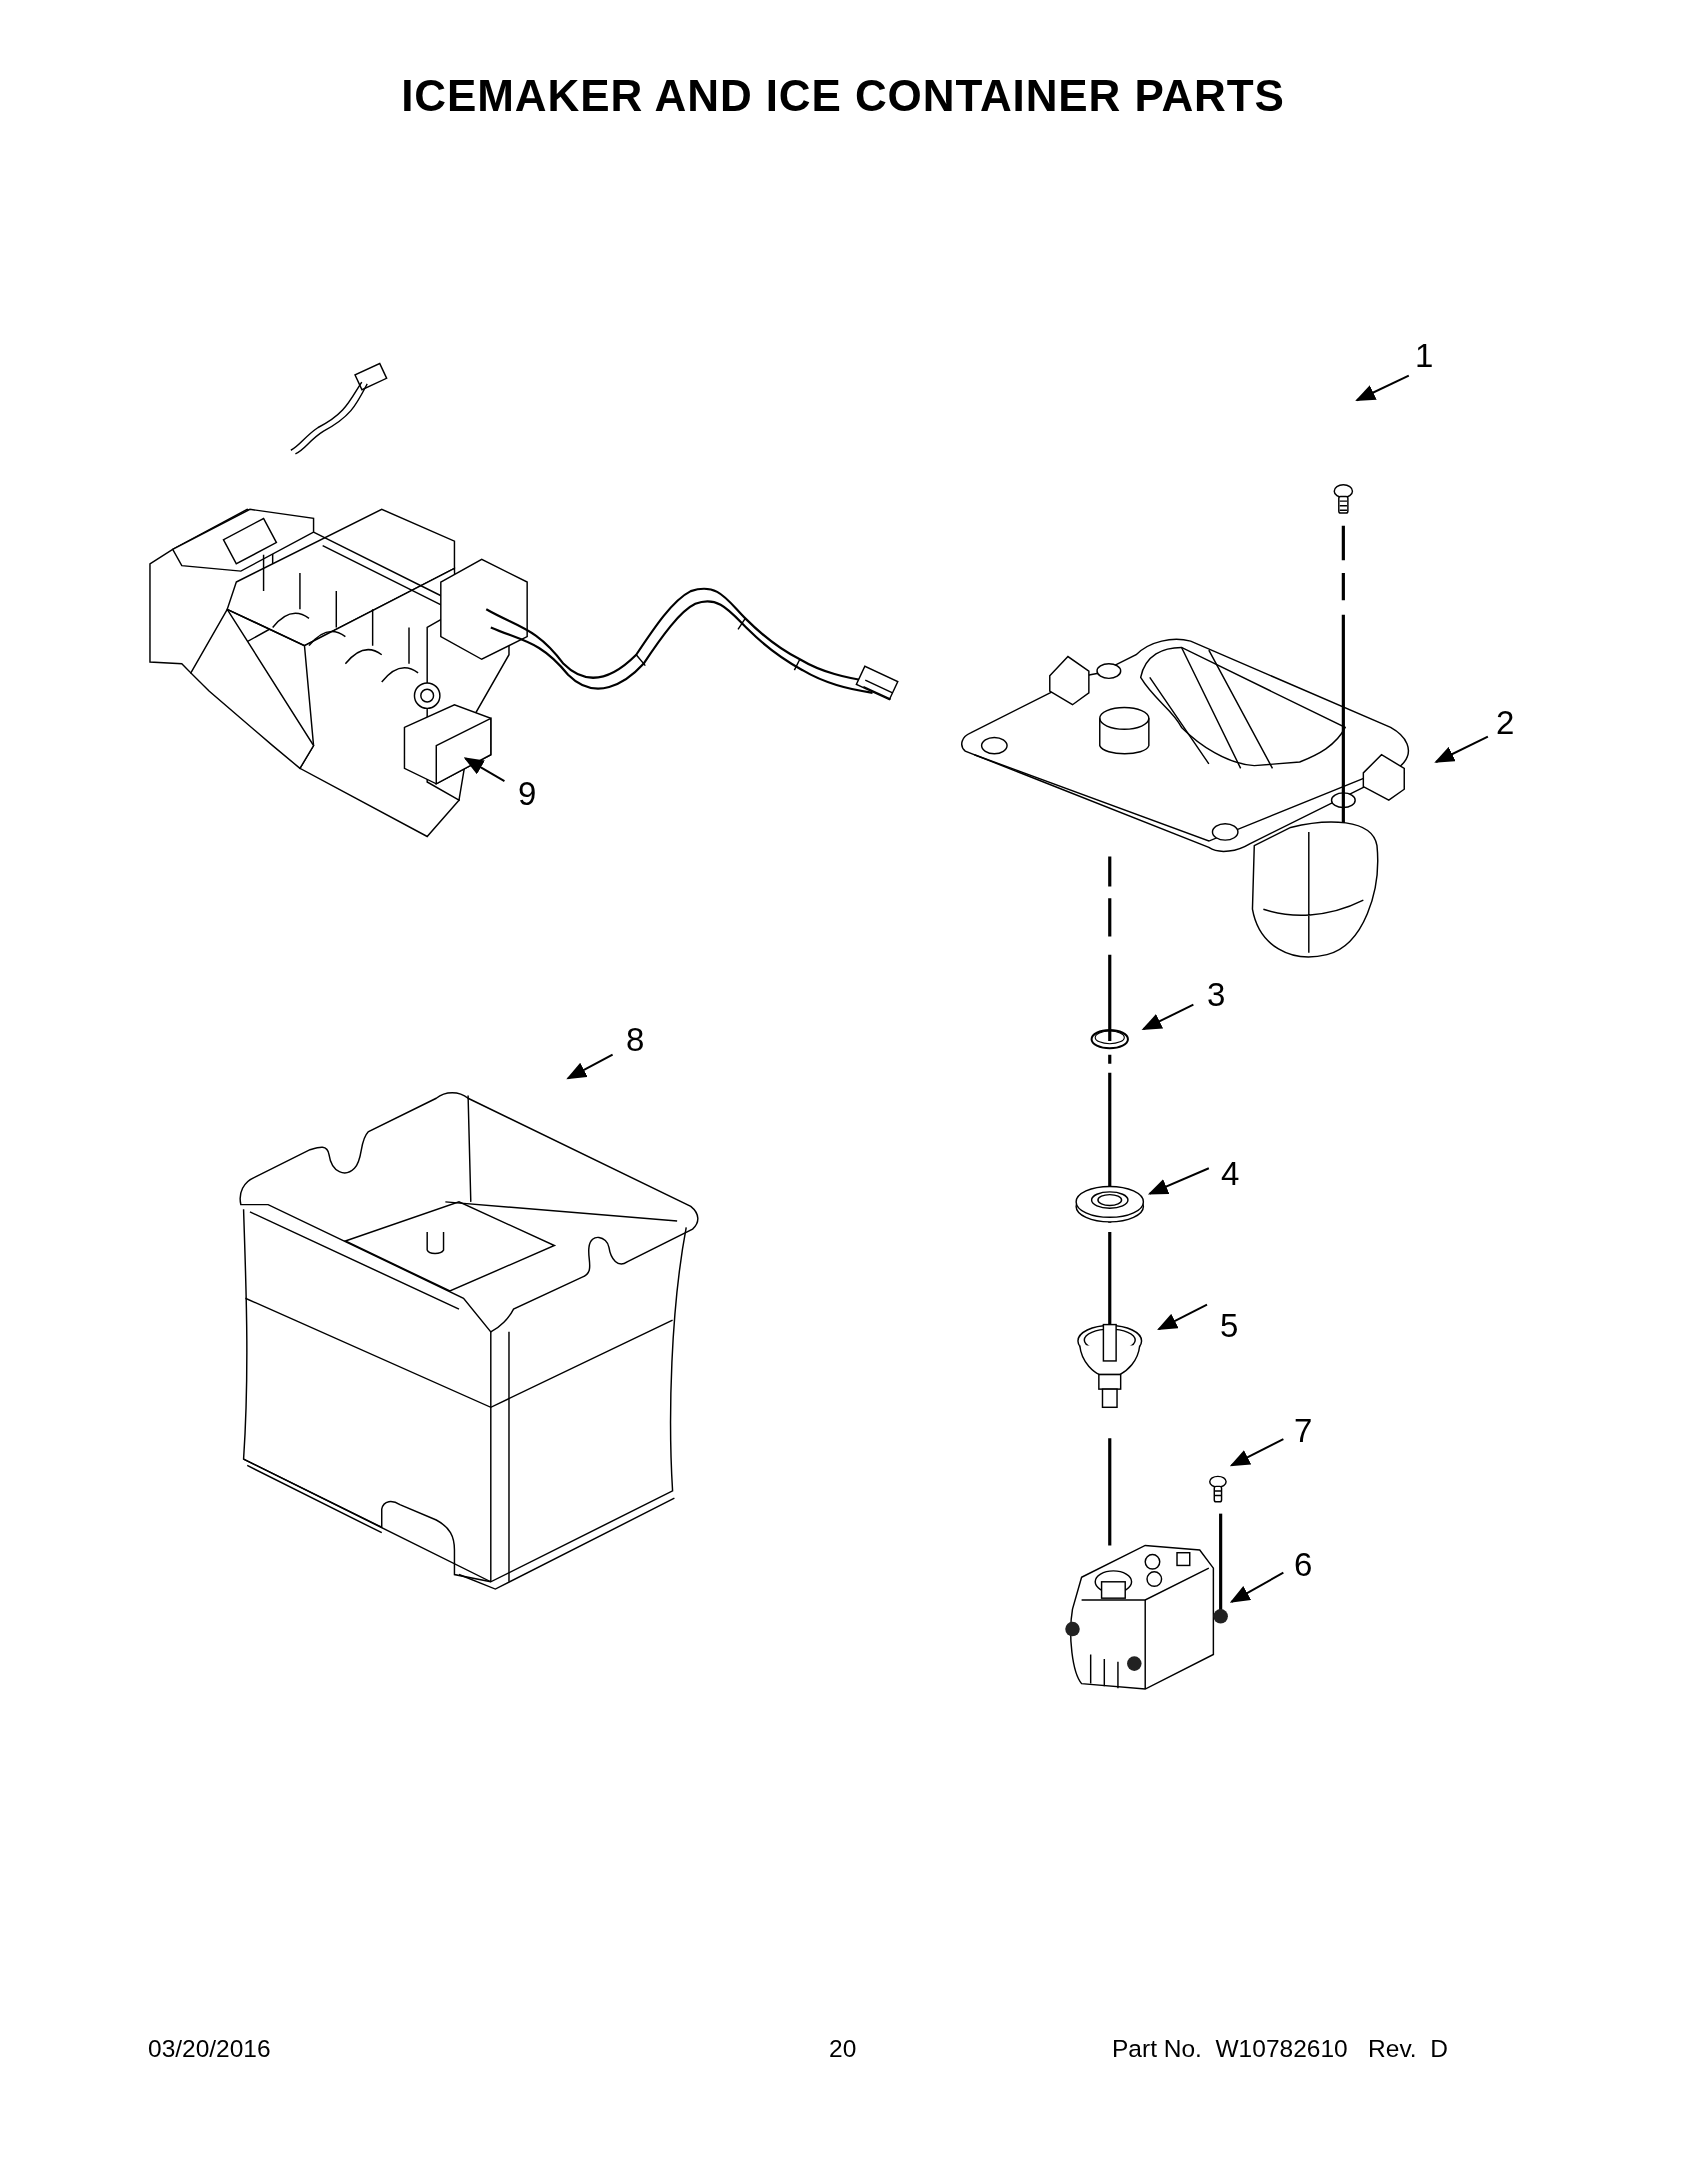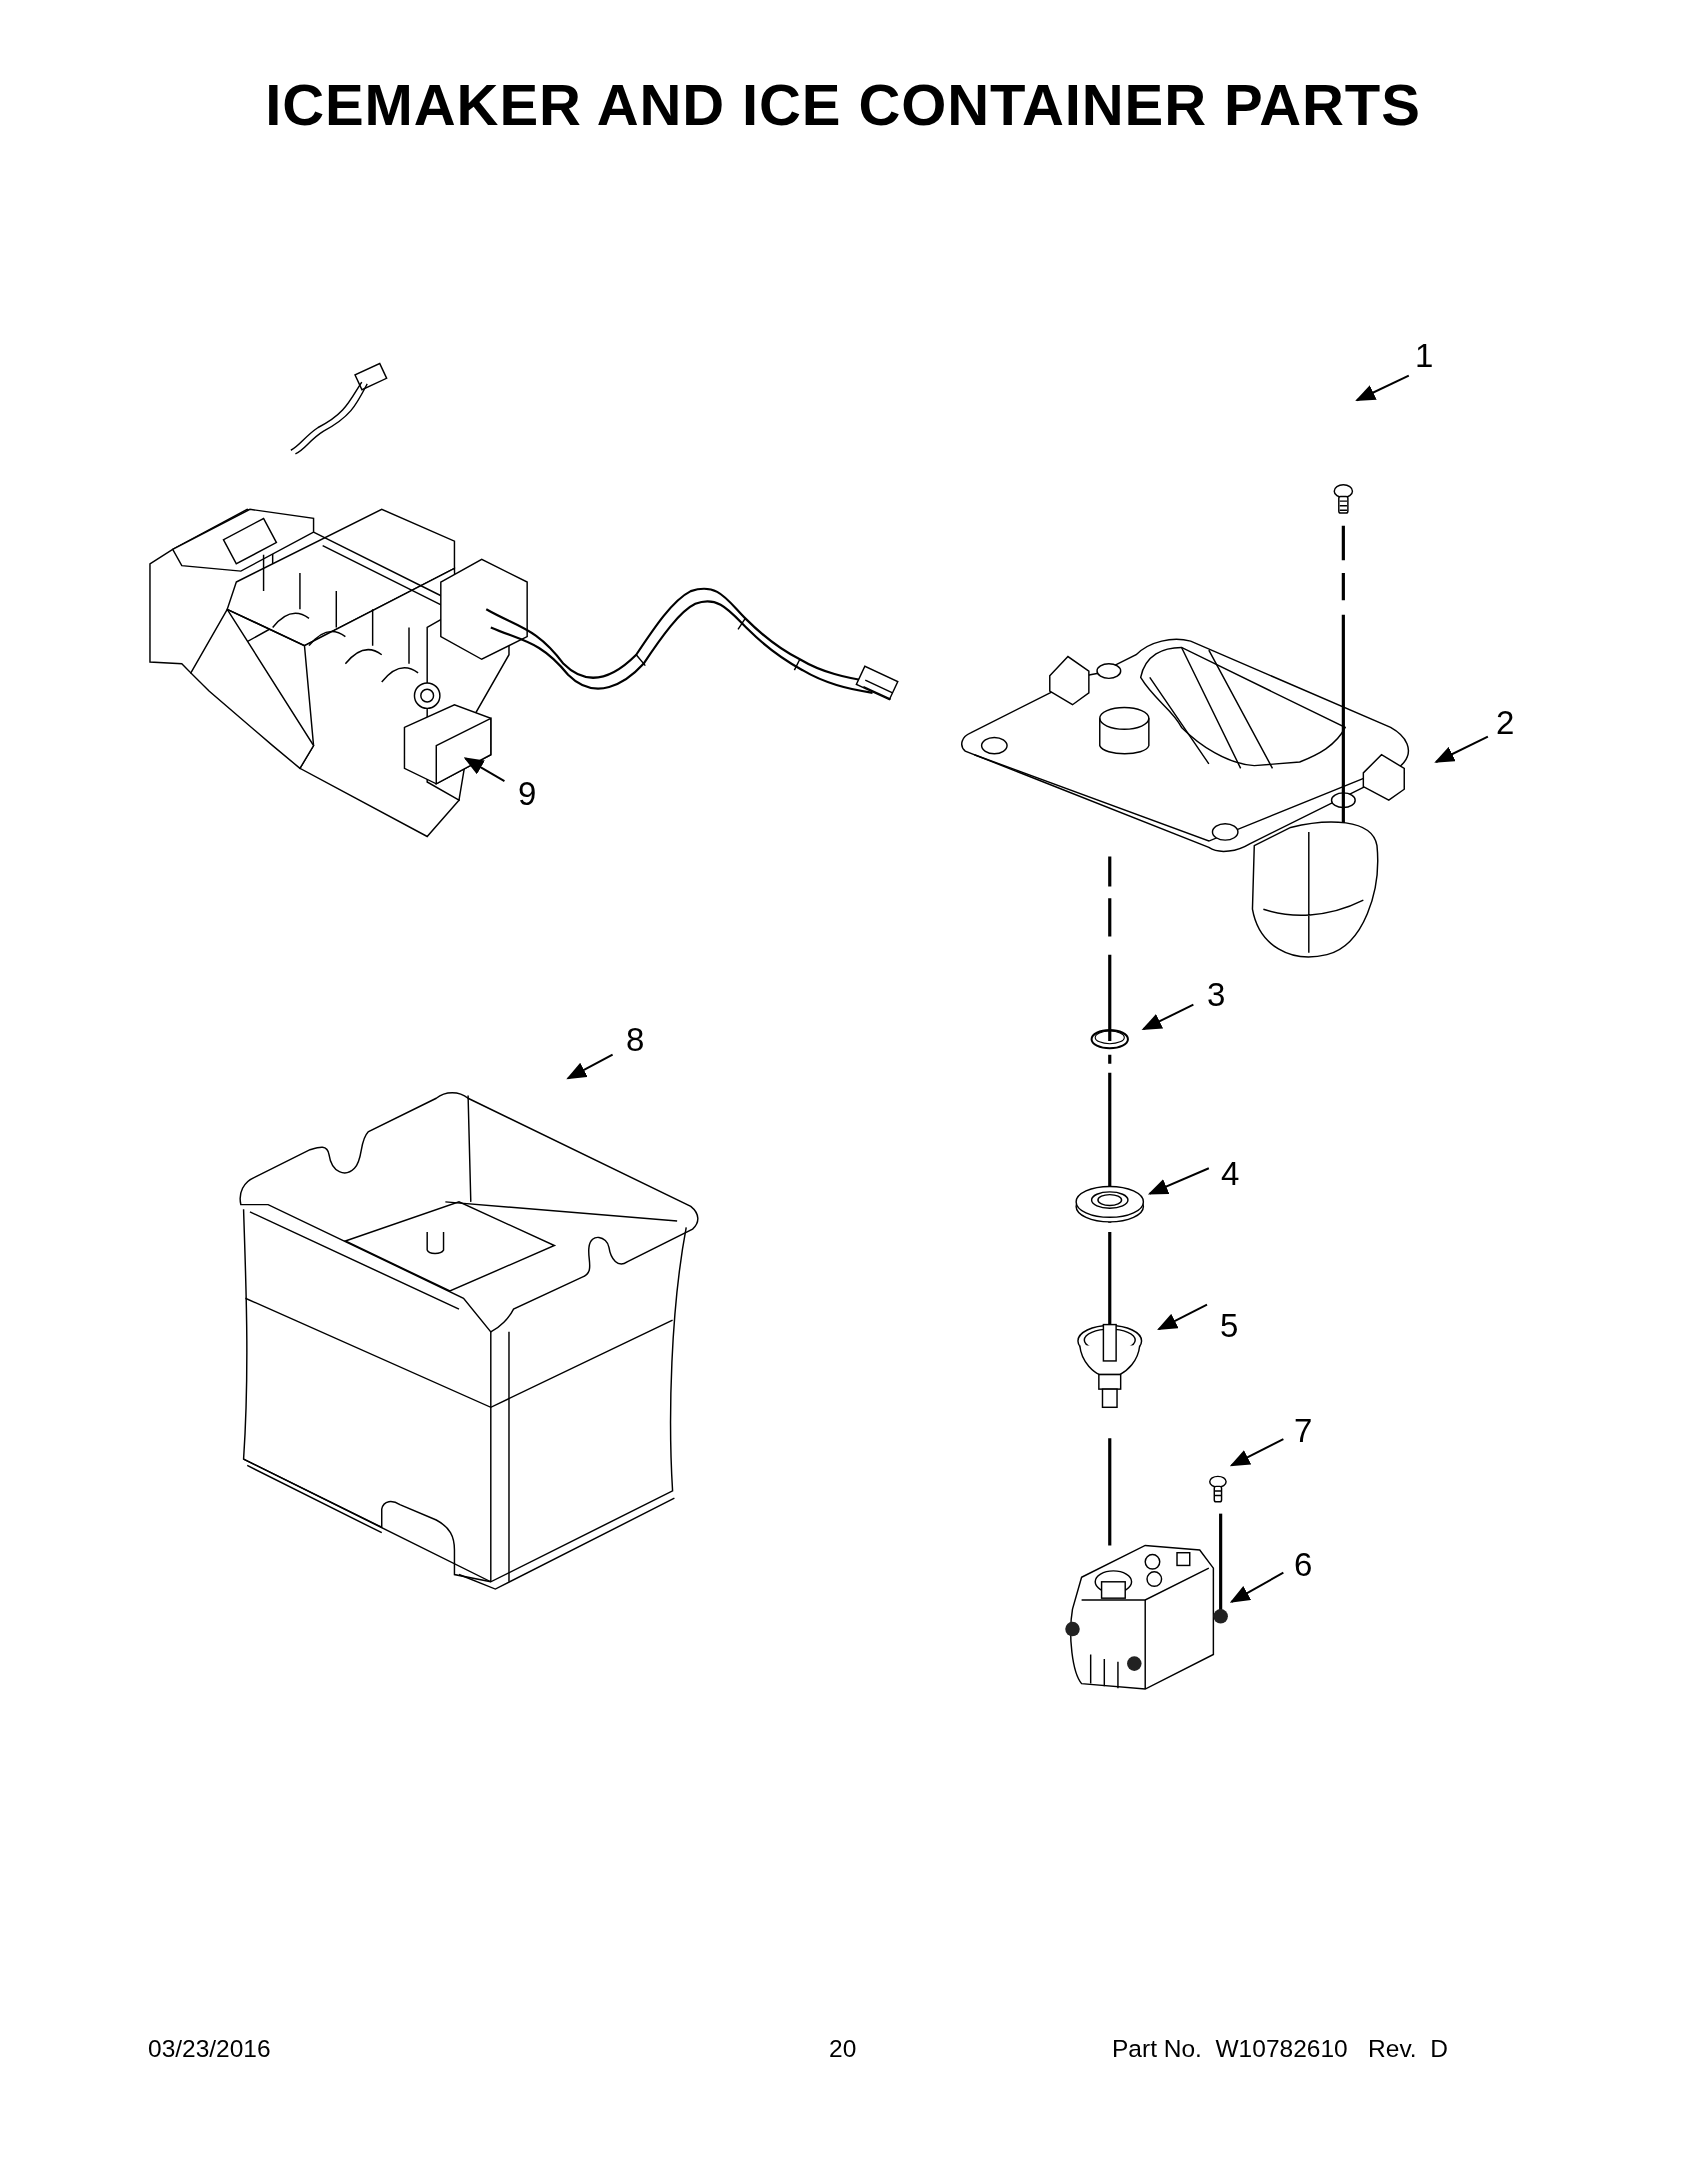--- a/index.html
+++ b/index.html
@@ -1,19 +1,19 @@
 <!DOCTYPE html>
 <html style="font-size:14.5px"><head>
 <meta charset="utf-8">
 <style>
   html, body { margin: 0; padding: 0; background: #ffffff; }
   body { width: 1686px; height: 2182px; position: relative; overflow: hidden;
          font-family: "Liberation Sans", sans-serif; color: #000; }
   .title { position: absolute; left: 0; right: 0; top: 71px; text-align: center;
-           font-weight: bold; font-size: 58px; letter-spacing: 0.9px; }
+           font-weight: bold; font-size: 44px; letter-spacing: 0.9px; }
   .footer { position: absolute; top: 2035px; font-size: 24.5px; }
   .callout { position: absolute; font-size: 33px; line-height: 1; }
   svg.art { position: absolute; left: 0; top: 0; }
   .thin { stroke: #000; stroke-width: 1.6; fill: #fff; }
   .thin-nf { stroke: #000; stroke-width: 1.6; fill: none; }
   .med { stroke: #000; stroke-width: 2.4; fill: none; }
   .axis { stroke: #000; stroke-width: 3.5; fill: none; }
   .leader { stroke: #000; stroke-width: 2.2; }
 </style>
 </head>
@@ -170,16 +170,16 @@
 <div class="callout" style="left:1415px; top:339px;">1</div>
 <div class="callout" style="left:1496px; top:706px;">2</div>
 <div class="callout" style="left:1207px; top:978px;">3</div>
 <div class="callout" style="left:1221px; top:1157px;">4</div>
 <div class="callout" style="left:1220px; top:1309px;">5</div>
 <div class="callout" style="left:1294px; top:1548px;">6</div>
 <div class="callout" style="left:1294px; top:1414px;">7</div>
 <div class="callout" style="left:626px; top:1023px;">8</div>
 <div class="callout" style="left:518px; top:777px;">9</div>
 
-<div class="footer" style="left:148px;">03/23/2016</div>
+<div class="footer" style="left:148px;">03/20/2016</div>
 <div class="footer" style="left:829px;">20</div>
 <div class="footer" style="left:1112px; white-space:pre;"><span>Part No.</span>&nbsp;&nbsp;<span>W10782610</span>&nbsp;&nbsp;&nbsp;<span>Rev.</span>&nbsp;&nbsp;<span>D</span></div>
 
 
 </body></html>

